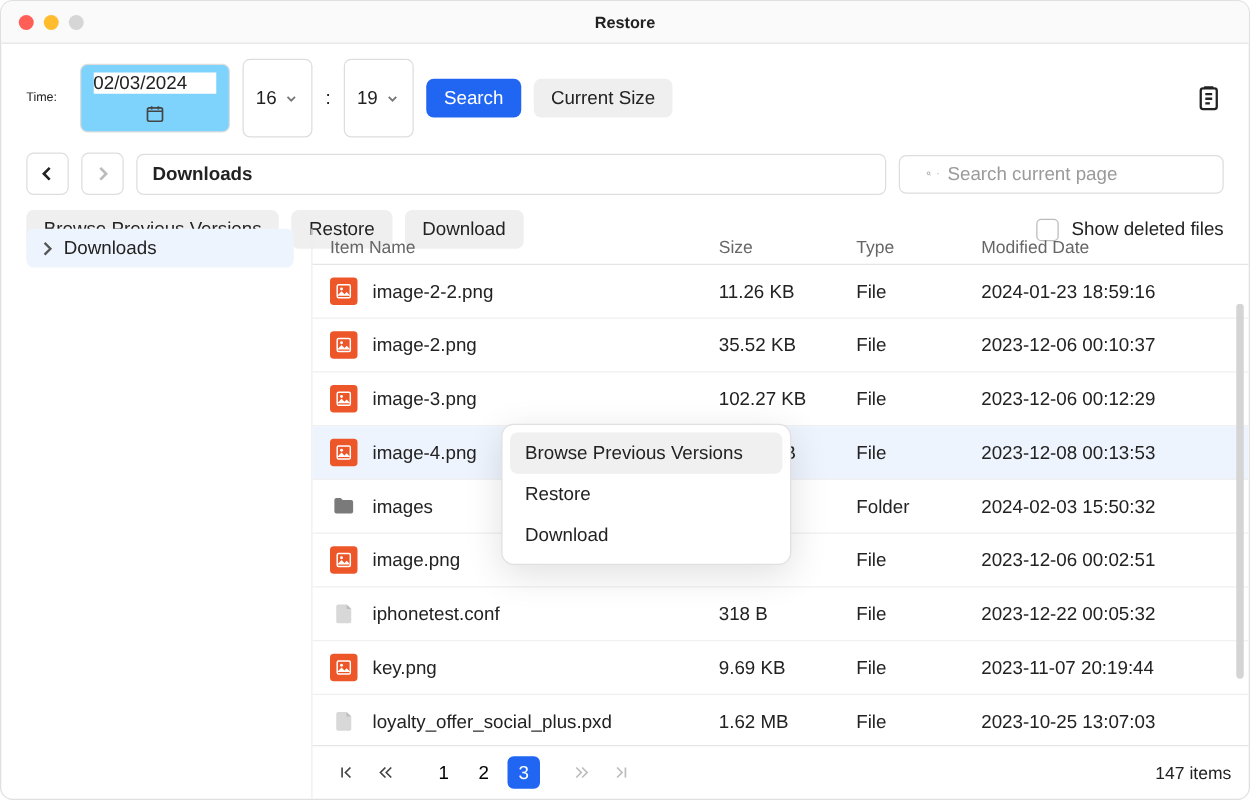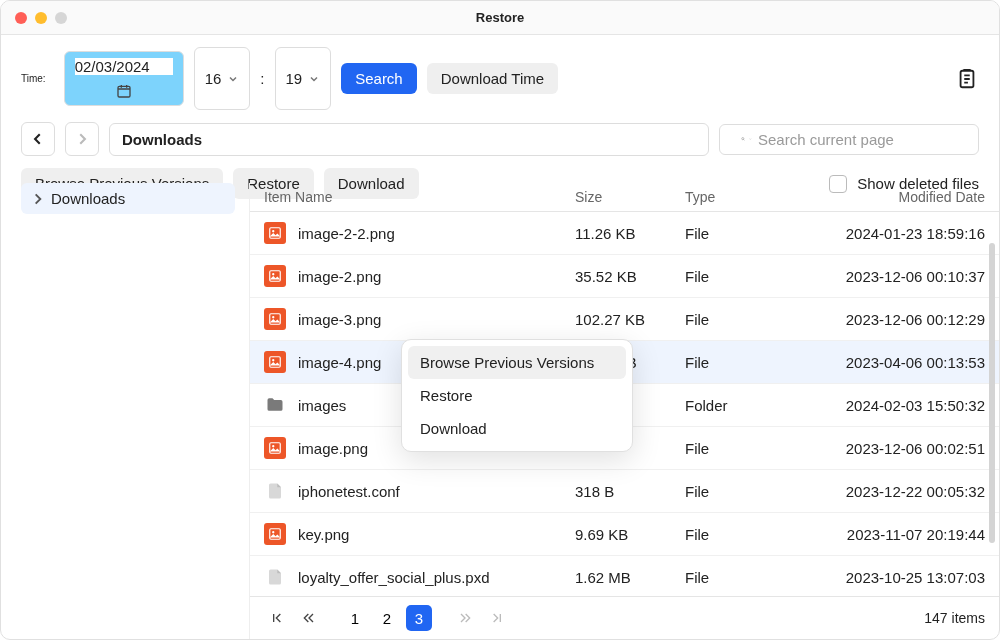--- a/index.html
+++ b/index.html
@@ -48,21 +48,21 @@
   .main { display:flex; position:absolute; top:182px; bottom:0; left:0; right:0; }
   .sidebar { width:248px; padding:0 14px 0 20px; }
   .tree-item { display:flex; align-items:center; gap:6px; padding:7px 10px; border-radius:6px; background:#eef4fe; font-size:15px; color:#222; cursor:pointer; }
   .tree-chev { width:14px; height:14px; }
 
   .filecol { flex:1; border-left:1px solid #eee; display:flex; flex-direction:column; position:relative; }
   .fhead { display:flex; padding:6px 14px; border-bottom:1px solid #e5e5e5; font-size:14px; color:#666; }
   .col-name { flex:1; padding-left:0; }
   .col-size { width:110px; }
   .col-type { width:100px; }
-  .col-mod { width:200px;text-align:right; }
+  .col-mod { width:200px; }
 
   .flist { flex:1; overflow:hidden; }
   .frow { display:flex; align-items:center; padding:10px 14px; border-bottom:1px solid #f0f0f0; font-size:15px; color:#222; }
   .frow.selected { background:#eef4fe; }
   .ficon { width:22px; height:22px; margin-right:12px; border-radius:3px; display:flex; align-items:center; justify-content:center; flex-shrink:0; }
   .ficon.img { background:#ed5628; }
   .ficon.folder { }
   .ficon.file { }
   .fname { flex:1; }
 
@@ -111,21 +111,21 @@
       </svg>
   </div>
   <span class="colon">:</span>
   <div class="select">
     <span>19</span>
     <svg class="chev" viewBox="0 0 12 12" fill="none" stroke="#777" stroke-width="1.5">
         <path d="M3 4.5l3 3 3-3"></path>
       </svg>
   </div>
   <button class="btn primary">Search</button>
-  <button class="btn gray">Download Time</button>
+  <button class="btn gray">Current Size</button>
   <div class="spacer"></div>
   <div class="task-icon">
     <svg viewBox="0 0 24 24" width="22" height="22" fill="none" stroke="#222" stroke-width="2">
         <rect x="5" y="3" width="14" height="18" rx="2"></rect>
         <path d="M9 8h6M9 12h6M9 16h4"></path>
         <path d="M9 3v-1h6v1"></path>
       </svg>
   </div>
 </div>
 
@@ -223,21 +223,21 @@
           <div class="ficon img">
             <svg width="14" height="14" viewBox="0 0 24 24" fill="#fff">
               <rect x="3" y="3" width="18" height="18" rx="2" fill="none" stroke="#fff" stroke-width="2"></rect>
               <circle cx="9" cy="9" r="2"></circle>
               <path d="M3 18l6-6 4 4 3-3 5 5"></path>
             </svg>
           </div>
           <div class="fname">image-4.png</div>
           <div class="col-size">33.74 KB</div>
           <div class="col-type">File</div>
-          <div class="col-mod">2023-04-06 00:13:53</div>
+          <div class="col-mod">2023-12-08 00:13:53</div>
         </div>
         <div class="frow">
           <div class="ficon folder">
             <svg width="20" height="20" viewBox="0 0 24 24" fill="#7a7a7a">
               <path d="M3 6a2 2 0 012-2h4l2 2h8a2 2 0 012 2v9a2 2 0 01-2 2H5a2 2 0 01-2-2V6z"></path>
             </svg>
           </div>
           <div class="fname">images</div>
           <div class="col-size"></div>
           <div class="col-type">Folder</div>

